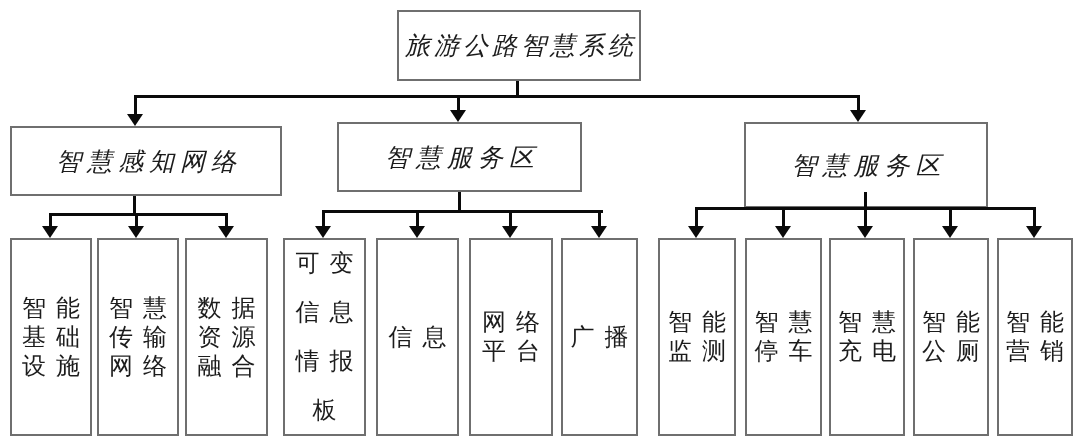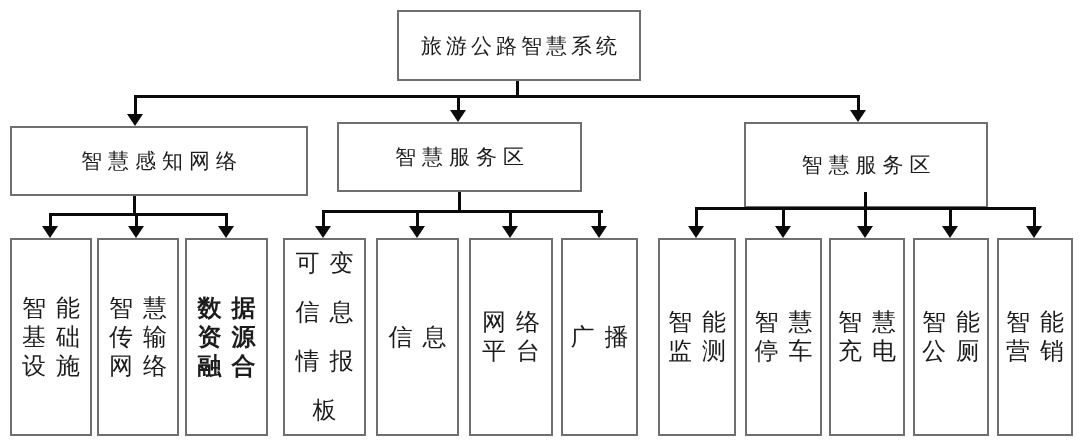--- a/index.html
+++ b/index.html
@@ -16,22 +16,23 @@
     position:absolute;
     box-sizing:border-box;
     background:#fff;
     border:2px solid var(--box-border,#6f6f6f);
     display:flex;
     align-items:center;
     justify-content:center;
     text-align:center;
   }
   .root-box span, .l2 span{
-    font-size:21px;
+    font-size:25px;
     white-space:nowrap;
+    font-style:italic;
   }
   .root-box span{letter-spacing:4px;margin-right:-4px;}
   .l2 span{letter-spacing:6px;margin-right:-6px;}
   .l3{flex-direction:column;}
   .l3 span{
     display:block;
     font-size:24px;
     line-height:29px;
     letter-spacing:10px;
     margin-right:-10px;
@@ -77,21 +78,21 @@
 
   <div class="cline" style="left:516px;top:81px;width:3px;height:15px;"></div>
   <div class="cline" style="left:134px;top:95px;width:726px;height:3px;"></div>
   <div class="cline" style="left:134px;top:95px;width:3px;height:19px;"></div>
   <div class="arrow" style="left:127px;top:114px;"></div>
   <div class="cline" style="left:457px;top:95px;width:3px;height:15px;"></div>
   <div class="arrow" style="left:450px;top:110px;"></div>
   <div class="cline" style="left:857px;top:95px;width:3px;height:15px;"></div>
   <div class="arrow" style="left:850px;top:110px;"></div>
 
-  <div class="box l2" style="left:10px;top:126px;width:298px;height:70px;">
+  <div class="box l2" style="left:10px;top:126px;width:272px;height:70px;">
     <span>智慧感知网络</span>
   </div>
   <div class="box l2" style="left:337px;top:122px;width:245px;height:70px;">
     <span>智慧服务区</span>
   </div>
   <div class="box l2" style="left:744px;top:122px;width:244px;height:86px;">
     <span>智慧服务区</span>
   </div>
 
   <div class="cline" style="left:133px;top:196px;width:3px;height:17px;"></div>
@@ -130,21 +131,21 @@
   <div class="box l3" style="left:10px;top:238px;width:82px;height:198px;">
       <span>智能</span>
       <span>基础</span>
       <span>设施</span>
     </div>
   <div class="box l3" style="left:97px;top:238px;width:82px;height:198px;">
       <span>智慧</span>
       <span>传输</span>
       <span>网络</span>
     </div>
-  <div class="box l3" style="left:185px;top:238px;width:83px;height:198px;font-weight:bold;">
+  <div class="box l3" style="left:185px;top:238px;width:83px;height:198px;">
       <span>数据</span>
       <span>资源</span>
       <span>融合</span>
     </div>
 
   <div class="box l3" style="left:283px;top:238px;width:83px;height:198px;gap:20px;">
       <span>可变</span>
       <span>信息</span>
       <span>情报</span>
       <span>板</span>

